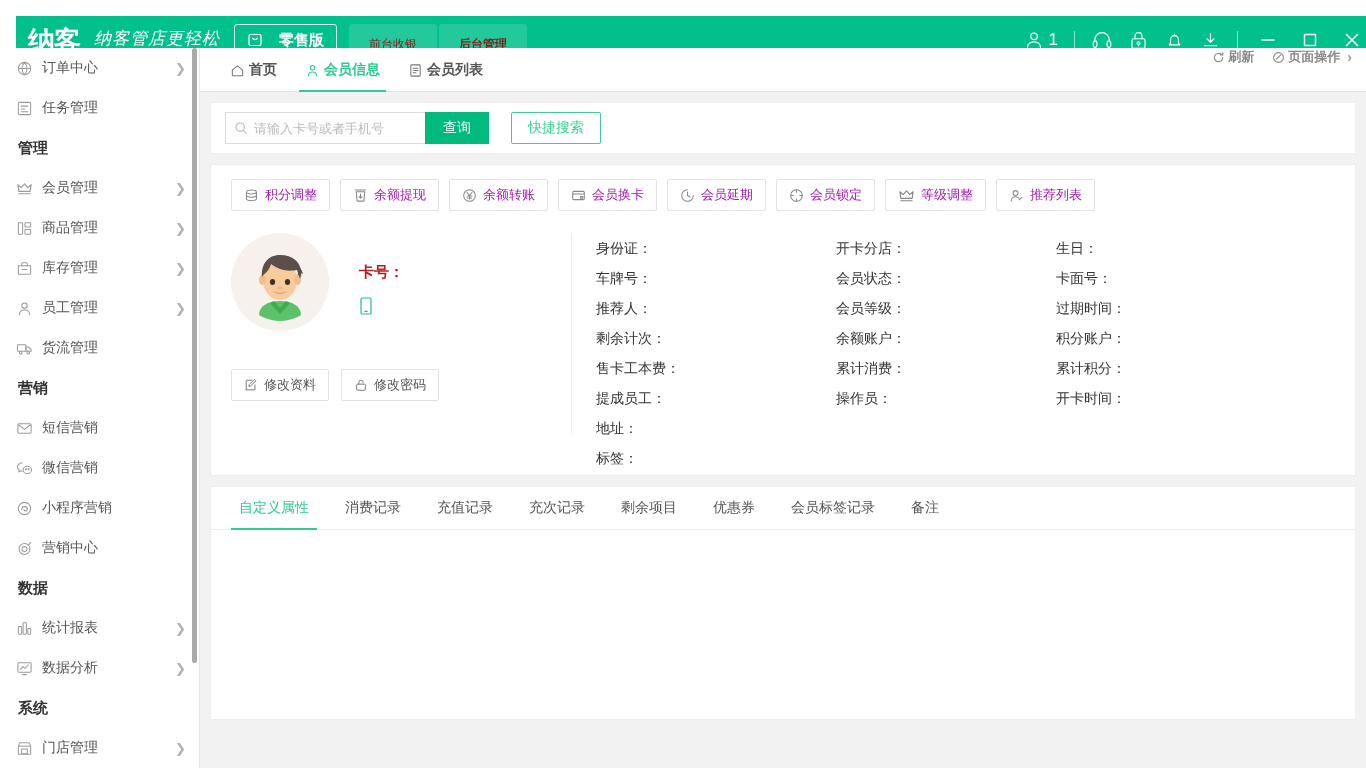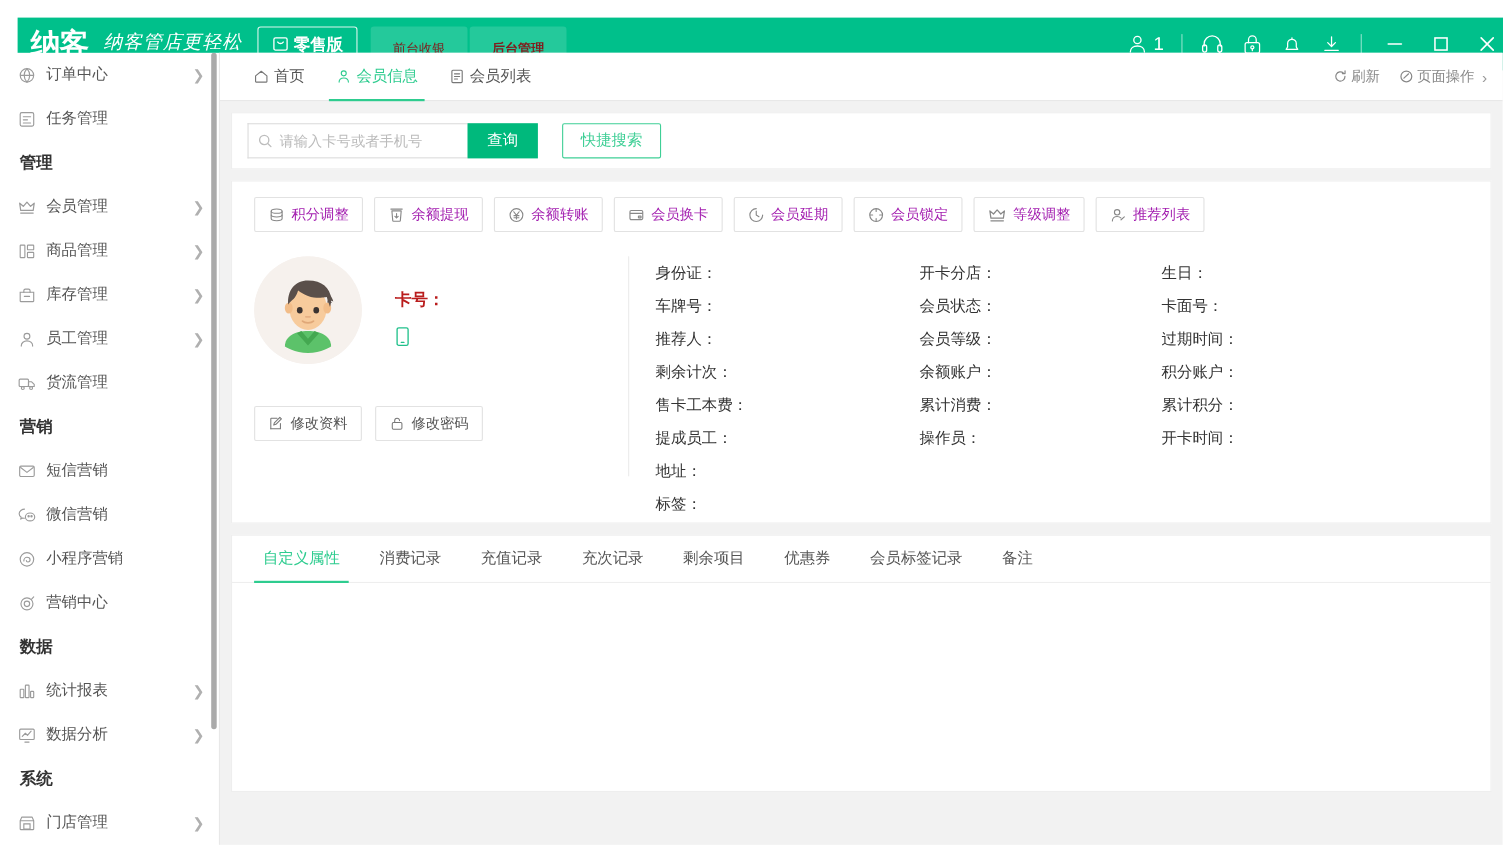--- a/index.html
+++ b/index.html
@@ -44,21 +44,21 @@
     width: 100%; height: 1px;
     background: rgba(255,255,255,.75);
     border-radius: 50%;
   }
 
   .retail-badge {
     margin-left: 14px;
     height: 33px;
     border: 1px solid rgba(255,255,255,.85);
     border-radius: 3px;
-    display: flex; align-items: center; gap: 4px;
+    display: flex; align-items: center; gap: 16px;
     padding: 0 12px;
     color: #fff; font-size: 15px; font-weight: bold; text-align: right;
   }
 
   .mode-tabs { display: flex; align-items: flex-end; height: 48px; margin-left: 12px; }
   .mode-tab {
     height: 40px; padding: 0 20px;
     display: flex; align-items: center; justify-content: center;
     font-size: 12px; color: #7f1d1d;
     background: rgba(255,255,255,.14);
@@ -124,23 +124,24 @@
   }
 
   
   .content {
     position: absolute; top: 48px; left: 200px;
     width: 1166px; height: 720px;
     background: #f2f2f2;
   }
   .tabbar {
     height: 44px; background: #fff;
-    display: flex; align-items: center;
+    display: flex; align-items: flex-start;
     padding-left: 16px;
     border-bottom: 1px solid #e6e6e6;
+    font-weight: bold;
   }
   .ctab {
     height: 44px; display: flex; align-items: center; gap: 4px;
     padding: 0 14px; font-size: 14px; color: #555;
     position: relative;
   }
   .ctab.active { color: #2ecc8f; }
   .ctab.active::after {
     content: ""; position: absolute; left: 8px; right: 8px; bottom: 0;
     height: 2px; background: #2ecc8f;

